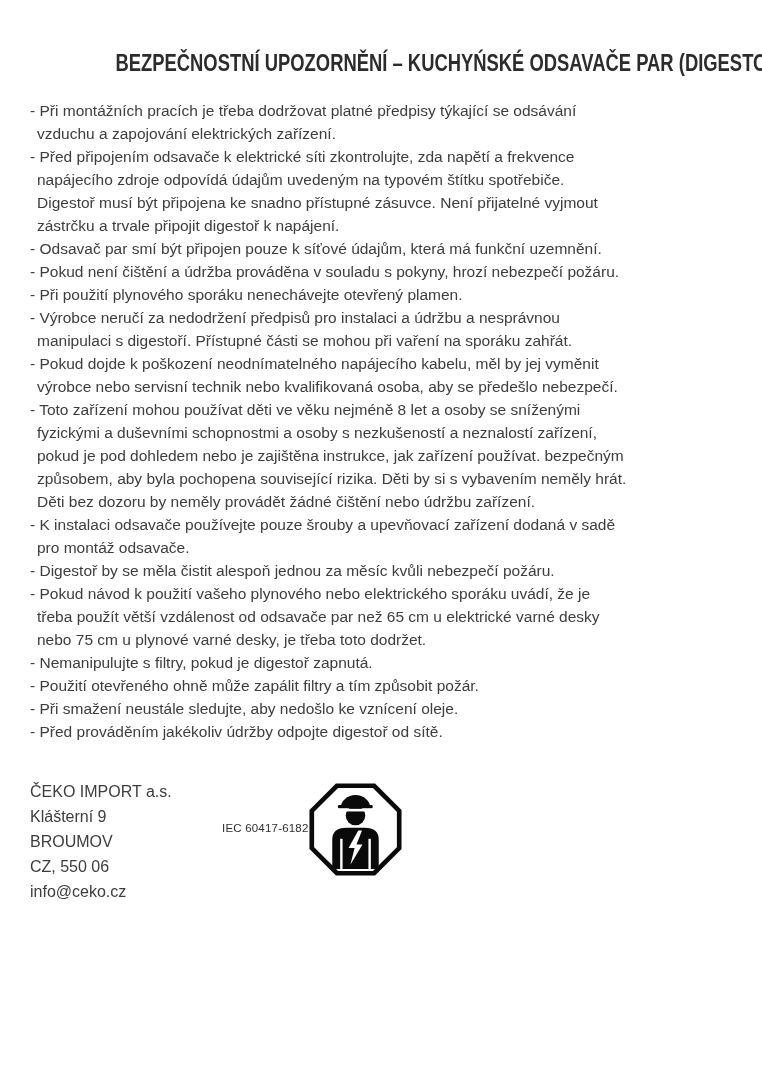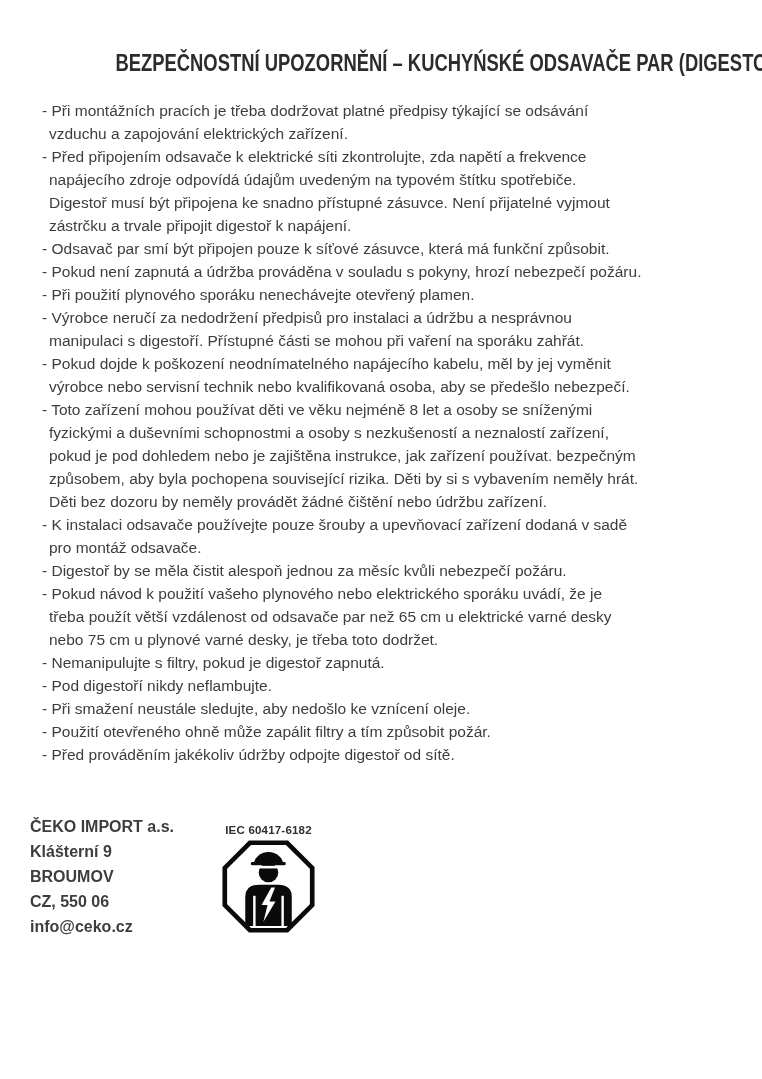--- a/index.html
+++ b/index.html
@@ -28,47 +28,46 @@
     color: #2c2c2c;
     white-space: nowrap;
   }
   .title-inner {
     display: inline-block;
     transform: scaleX(0.8);
     transform-origin: center top;
     letter-spacing: 0px;
   }
   .bullets {
-    margin: 12px;
+    margin: 0;
   }
   .bullets p {
     margin: 0;
     padding-left: 7px;
     text-indent: -7px;
     font-size: 15.5px;
     line-height: 23px;
     white-space: pre-line;
     color: #3d3d3d;
   }
   .footer {
     display: flex;
-    align-items: center;
-    margin-top: 48px;
-    font-weight: bold;
+    align-items: flex-start;
+    margin-top: 36px;
   }
   .company {
     width: 192px;
     font-size: 16px;
     line-height: 25px;
     color: #3d3d3d;
   }
   .symbol-block {
     margin-top: 4px;
     display: flex;
-    flex-direction: column;
+    flex-direction: row;
     align-items: center;
   }
   .iec-label {
     font-size: 11.5px;
     letter-spacing: 0.2px;
     color: #2f2f2f;
     margin-bottom: 4px;
   }
   .iec-svg {
     display: block;
@@ -83,42 +82,41 @@
     <span class="title-inner">BEZPEČNOSTNÍ UPOZORNĚNÍ – KUCHYŃSKÉ ODSAVAČE PAR (DIGESTOŘE)</span>
   </h1>
 
   <div class="bullets">
       <p>- Při montážních pracích je třeba dodržovat platné předpisy týkající se odsávání
 vzduchu a zapojování elektrických zařízení.</p>
       <p>- Před připojením odsavače k elektrické síti zkontrolujte, zda napětí a frekvence
 napájecího zdroje odpovídá údajům uvedeným na typovém štítku spotřebiče.
 Digestoř musí být připojena ke snadno přístupné zásuvce. Není přijatelné vyjmout
 zástrčku a trvale připojit digestoř k napájení.</p>
-      <p>- Odsavač par smí být připojen pouze k síťové zásuvce, která má funkční způsobit.</p>
-      <p>- Pokud není zapnutá a údržba prováděna v souladu s pokyny, hrozí nebezpečí požáru.</p>
+      <p>- Odsavač par smí být připojen pouze k síťové údajům, která má funkční uzemnění.</p>
+      <p>- Pokud není čištění a údržba prováděna v souladu s pokyny, hrozí nebezpečí požáru.</p>
       <p>- Při použití plynového sporáku nenechávejte otevřený plamen.</p>
       <p>- Výrobce neručí za nedodržení předpisů pro instalaci a údržbu a nesprávnou
 manipulaci s digestoří. Přístupné části se mohou při vaření na sporáku zahřát.</p>
       <p>- Pokud dojde k poškození neodnímatelného napájecího kabelu, měl by jej vyměnit
 výrobce nebo servisní technik nebo kvalifikovaná osoba, aby se předešlo nebezpečí.</p>
       <p>- Toto zařízení mohou používat děti ve věku nejméně 8 let a osoby se sníženými
 fyzickými a duševními schopnostmi a osoby s nezkušeností a neznalostí zařízení,
 pokud je pod dohledem nebo je zajištěna instrukce, jak zařízení používat. bezpečným
 způsobem, aby byla pochopena související rizika. Děti by si s vybavením neměly hrát.
 Děti bez dozoru by neměly provádět žádné čištění nebo údržbu zařízení.</p>
       <p>- K instalaci odsavače používejte pouze šrouby a upevňovací zařízení dodaná v sadě
 pro montáž odsavače.</p>
       <p>- Digestoř by se měla čistit alespoň jednou za měsíc kvůli nebezpečí požáru.</p>
       <p>- Pokud návod k použití vašeho plynového nebo elektrického sporáku uvádí, že je
 třeba použít větší vzdálenost od odsavače par než 65 cm u elektrické varné desky
 nebo 75 cm u plynové varné desky, je třeba toto dodržet.</p>
       <p>- Nemanipulujte s filtry, pokud je digestoř zapnutá.</p>
-      <p>- Pod digestoří nikdy neflambujte.</p>
+      <p>- Použití otevřeného ohně může zapálit filtry a tím způsobit požár.</p>
       <p>- Při smažení neustále sledujte, aby nedošlo ke vznícení oleje.</p>
-      <p>- Použití otevřeného ohně může zapálit filtry a tím způsobit požár.</p>
       <p>- Před prováděním jakékoliv údržby odpojte digestoř od sítě.</p>
     </div>
 
   <div class="footer">
     <div class="company">
       <div>ČEKO IMPORT a.s.</div>
       <div>Klášterní 9</div>
       <div>BROUMOV</div>
       <div>CZ, 550 06</div>
       <div>info@ceko.cz</div>

